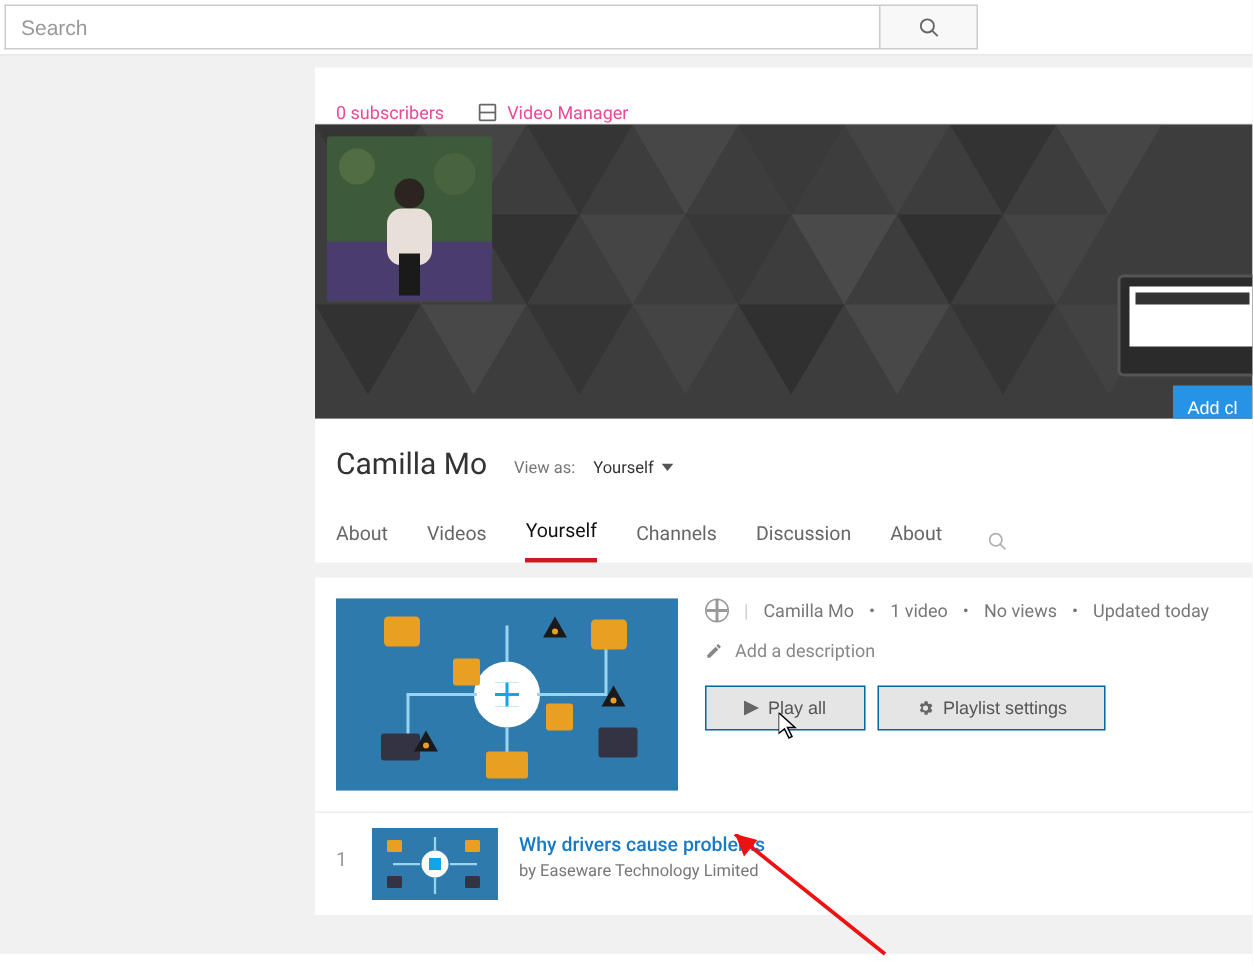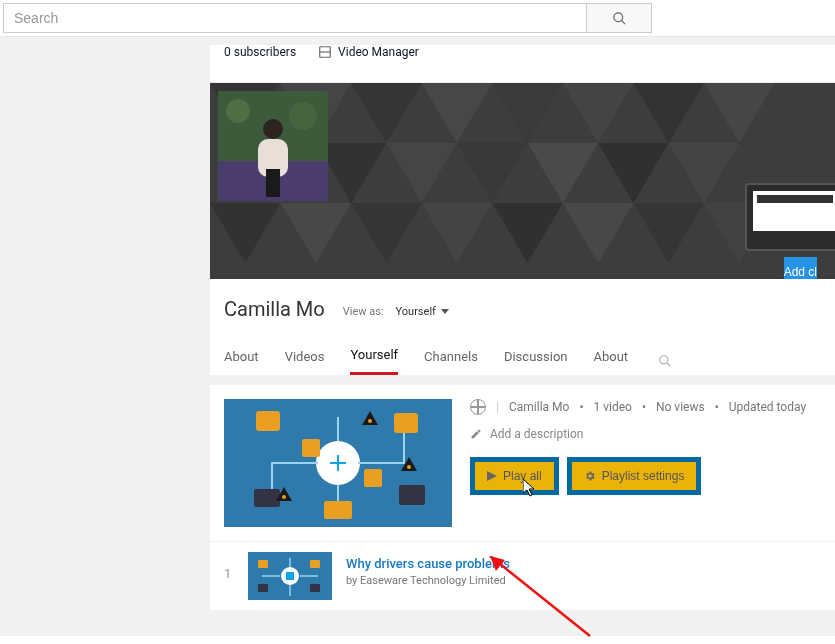--- a/index.html
+++ b/index.html
@@ -4,50 +4,50 @@
 <style>
 * { box-sizing: border-box; margin: 0; padding: 0; }
 body { font-family: Roboto, Arial, sans-serif; background: #fff; color: #333; width: 835px; height: 644px; overflow: hidden; position: relative; }
 .search-bar { display: flex; padding: 3px; gap:0; }
 .search-input { width: 583px; height: 30px; border: 1px solid #ccc; padding: 0 10px; font-size: 14px; outline: none; border-right:none; }
 .search-input::placeholder { color: #999; }
 .search-btn { width: 66px; height: 30px; border: 1px solid #ccc; background: #f8f8f8; display: flex; align-items: center; justify-content: center; cursor: pointer; }
 .layout { display: flex; }
 .sidebar { width: 210px; height: 600px; background: #f1f1f1; border-top:1px solid #e8e8e8; }
 .main { flex: 1; background: #f1f1f1; border-top:1px solid #e8e8e8; padding-left:0; }
-.stats-row { background: #fff; height: 38px; display: flex; align-items: flex-start; padding: 0 14px; font-size: 12px; color: #0f172a; gap: 22px; border-bottom:1px solid #eee; margin-top:8px; }
+.stats-row { background: #fff; height: 38px; display: flex; align-items: flex-end; padding: 0 14px; font-size: 12px; color: #ec4899; gap: 22px; border-bottom:1px solid #eee; margin-top:8px; }
 .video-mgr { display:flex; align-items:center; gap:6px; cursor:pointer; }
 .banner { height: 196px; background: #3a3a3a; position: relative; overflow:hidden; }
 .tri-bg { position:absolute; inset:0; }
 .avatar-banner { position:absolute; left:8px; top:8px; width:110px; height:110px; background:#4a5d3a; border-radius:2px; overflow:hidden; }
 .laptop { position:absolute; right:-10px; bottom:28px; width:100px; height:68px; background:#2b2b2b; border:2px solid #555; border-radius:4px; }
 .laptop::before { content:''; position:absolute; left:6px; right:6px; top:6px; height:40px; background:#fff; }
 .laptop::after { content:''; position:absolute; left:10px; right:10px; top:10px; height:8px; background:#333; }
-.add-cl { position:absolute; right:18px; bottom:-8px; background:#2793e6; color:#fff; font-size:12px; padding:8px 0; cursor:pointer; border:none; }
+.add-cl { position:absolute; right:0; bottom:-8px; background:#2793e6; color:#fff; font-size:12px; padding:8px 10px; cursor:pointer; border:none; }
 .channel-header { background:#fff; padding:18px 14px 0 14px; }
 .ch-line1 { display:flex; align-items:center; gap:18px; }
 .ch-name { font-size:20px; font-weight:400; }
 .viewas { font-size:11px; color:#777; }
 .viewas-val { font-size:11px; color:#333; margin-left:8px; cursor:pointer; }
 .tabs { display:flex; gap:26px; margin-top:26px; align-items:center; }
 .tab { font-size:13px; color:#666; padding:0 0 10px 0; cursor:pointer; }
 .tab.active { color:#111; border-bottom:3px solid #cc181e; }
 .tab-search { margin-left:4px; opacity:0.5; cursor:pointer; }
 .playlist-card { background:#fff; margin-top:10px; padding:14px; display:flex; gap:18px; }
 .pl-thumb { width:228px; height:128px; background:#2b73a6; flex:none; position:relative; overflow:hidden; }
 .pl-info { flex:1; }
 .pl-title { font-size:22px; font-weight:400; margin-bottom:10px; }
 .pl-meta { display:flex; align-items:center; gap:10px; font-size:12px; color:#777; flex-wrap:wrap; }
 .globe { width:16px; height:16px; border:1.5px solid #999; border-radius:50%; position:relative; }
 .globe::before{content:'';position:absolute;left:45%;top:0;bottom:0;width:1.5px;background:#999;}
 .globe::after{content:'';position:absolute;top:45%;left:0;right:0;height:1.5px;background:#999;}
 .sep { color:#ccc; }
 .desc-row { display:flex; align-items:center; gap:8px; font-size:12px; color:#888; margin-top:12px; cursor:pointer; }
 .btns { display:flex; gap:8px; margin-top:16px; }
-.pbtn { border:5px solid #0369a1; background:#eab308; font-size:12px; color:#555; padding:7px 12px; display:flex; align-items:center; gap:6px; cursor:pointer; position:relative; }
+.pbtn { border:1px solid #0369a1; background:#e5e5e5; font-size:12px; color:#555; padding:7px 25px; display:flex; align-items:center; gap:6px; cursor:pointer; position:relative; }
 .video-row { background:#fff; border-top:1px solid #eee; padding:10px 14px; display:flex; align-items:flex-start; gap:14px; }
 .idx { color:#999; font-size:13px; width:10px; margin-top:14px; }
 .vthumb { width:84px; height:48px; background:#2b73a6; border-bottom:3px solid #cc181e; flex:none; }
 .vtitle { font-size:13px; font-weight:500; color:#167ac6; margin-bottom:3px; margin-top:4px; }
 .vby { font-size:11px; color:#777; }
 .arrow { position:absolute; left:470px; top:556px; pointer-events:none; }
 svg { display:block; }
 </style>
 </head>
 <body>

